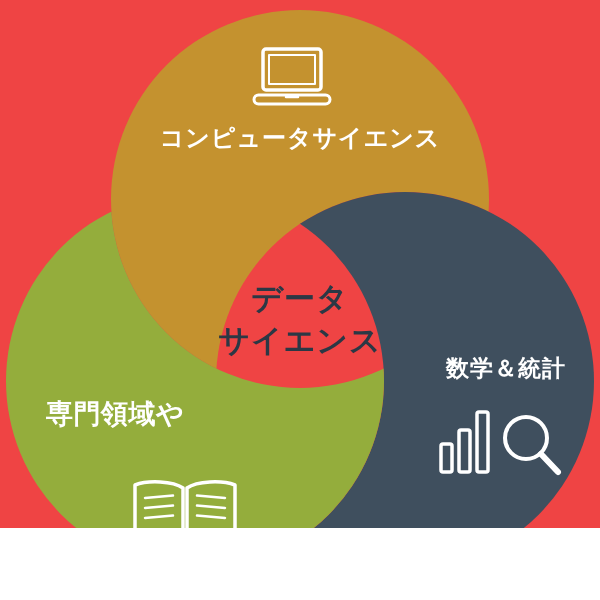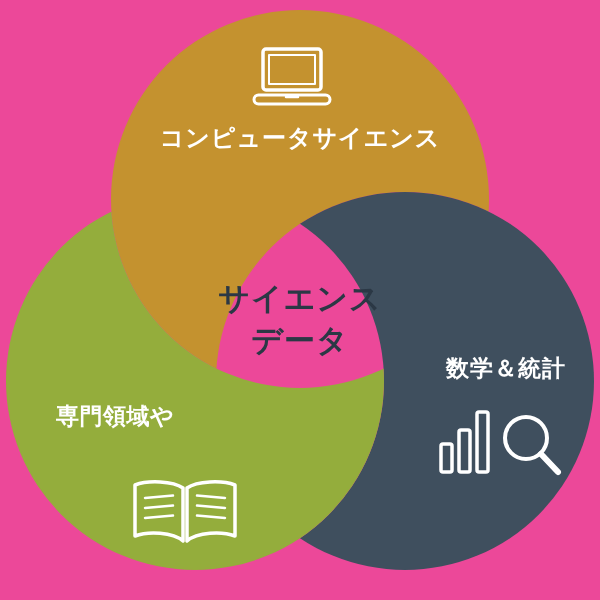--- a/index.html
+++ b/index.html
@@ -1,36 +1,36 @@
 <!DOCTYPE html>
 <html><head>
 <meta charset="utf-8">
 <style>
   html, body { margin: 0; padding: 0; background: #ffffff; }
   .stage {
     position: relative;
     width: 600px;
-    height: 600px;
-    background: #ec4899;
+    height: 528px;
+    background: #ef4444;
     overflow: hidden;
     font-family: "DejaVu Sans", "Liberation Sans", sans-serif;
   }
   .venn-svg { position: absolute; left: 0; top: 0; }
   .abs { position: absolute; }
   .seg-label {
     color: #ffffff;
     font-weight: bold;
     text-align: center;
     white-space: nowrap;
   }
   .label-cs   { left: 130px; top: 122px; width: 340px; font-size: 24px; letter-spacing: 1px; }
   .label-math { left: 410px; top: 353px; width: 192px; font-size: 23px; letter-spacing: 1px; }
   .label-domain {
     left: 15px; top: 398px; width: 200px;
-    font-size: 23px; line-height: 36px; letter-spacing: 0.5px;
+    font-size: 27px; line-height: 36px; letter-spacing: 0.5px; font-family: Liberation Mono, monospace;
   }
   .center-title {
     left: 150px; top: 277px; width: 300px;
     text-align: center;
     font-size: 31px;
     line-height: 42px;
     font-weight: bold;
     letter-spacing: 1px;
     color: #2b3845;
     white-space: nowrap;
@@ -100,17 +100,17 @@
       <line x1="19" y1="21" x2="47" y2="18.5" stroke-width="2.5"></line>
       <line x1="19" y1="31" x2="47" y2="28.5" stroke-width="2.5"></line>
       <line x1="19" y1="41" x2="47" y2="38.5" stroke-width="2.5"></line>
       <line x1="71" y1="18.5" x2="99" y2="21" stroke-width="2.5"></line>
       <line x1="71" y1="28.5" x2="99" y2="31" stroke-width="2.5"></line>
       <line x1="71" y1="38.5" x2="99" y2="41" stroke-width="2.5"></line>
     </g>
   </svg>
 
   <div class="abs center-title">
+    <div>データ</div>
     <div>サイエンス</div>
-    <div>データ</div>
   </div>
 
 </div>
 
 </body></html>

